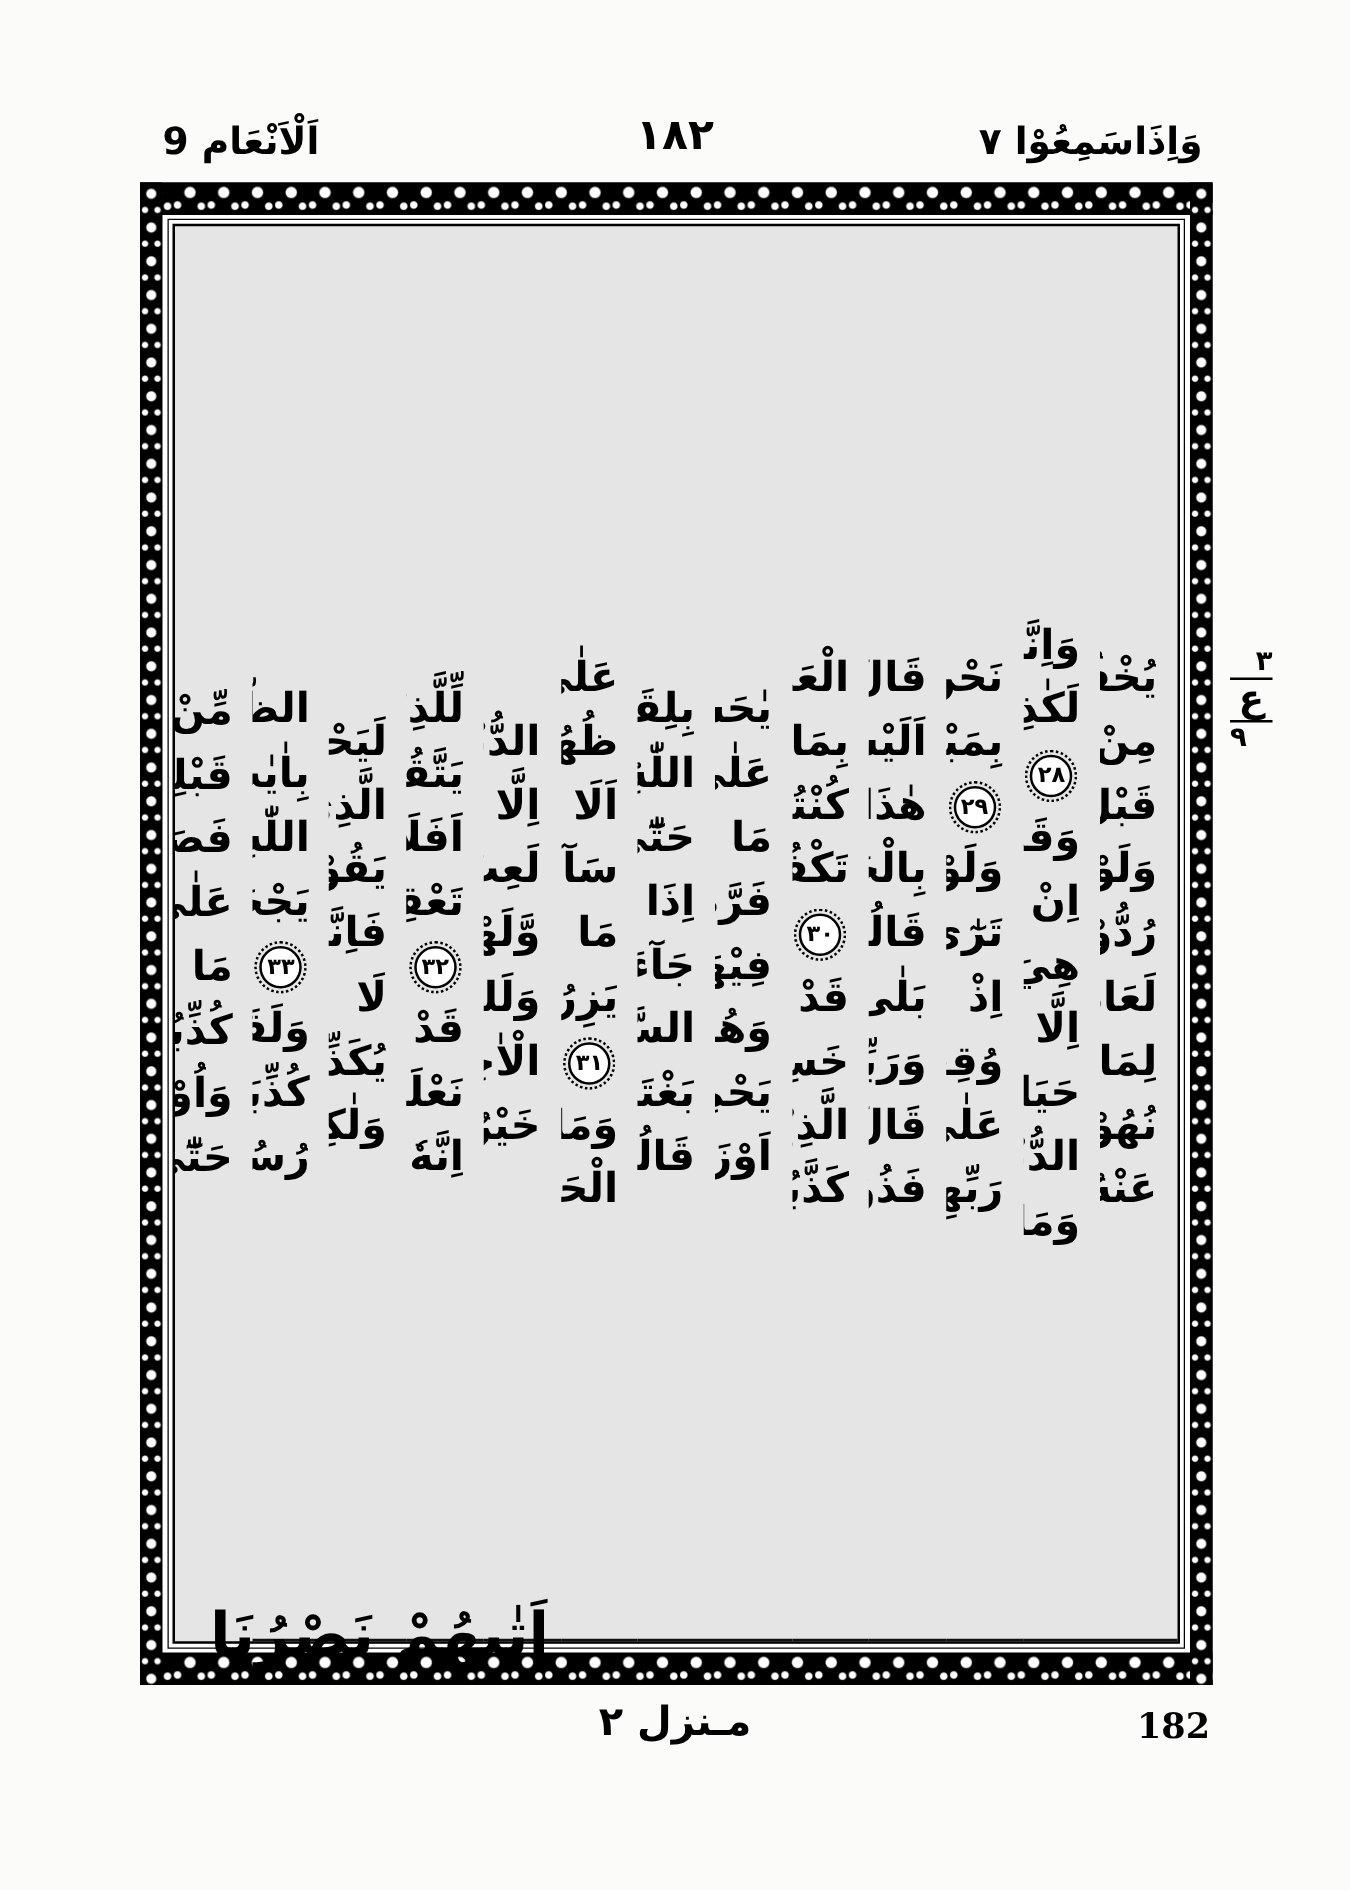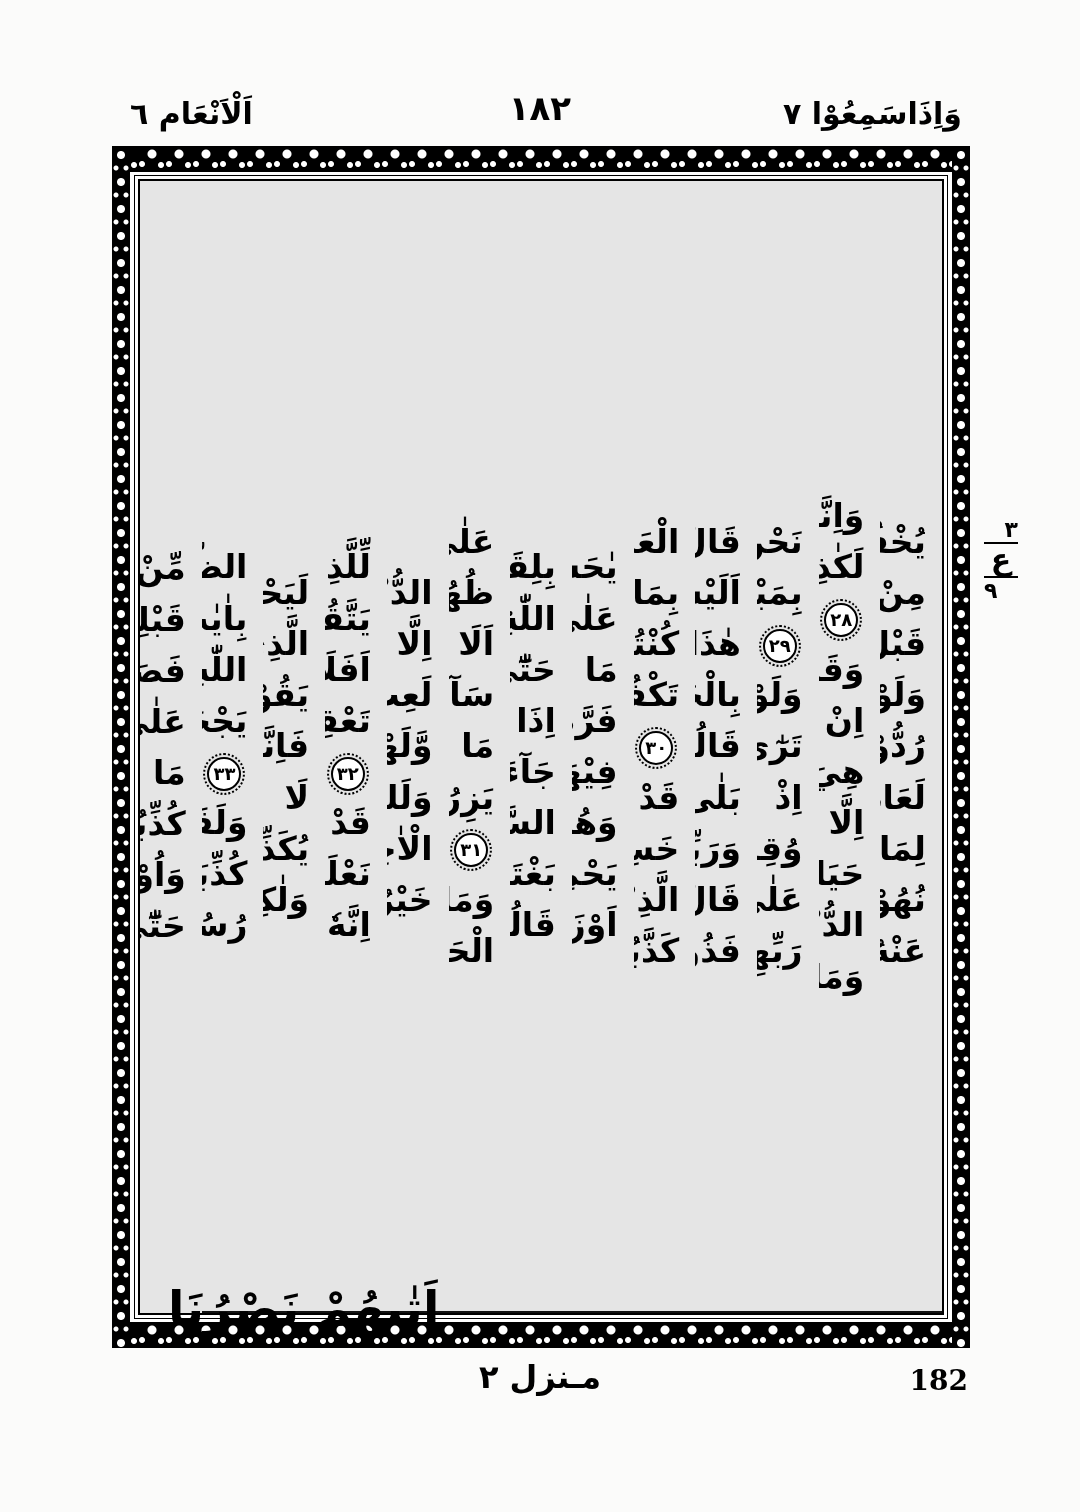--- a/index.html
+++ b/index.html
@@ -97,21 +97,21 @@
   .ftr-catchword{left:168px;top:1280px;font-size:48px;}
   .ftr-manzil{left:50%;transform:translateX(-50%);top:1358px;font-size:32px;}
   .ftr-pageno{left:auto;right:112px;top:1364px;font-size:28px;font-weight:bold;
               font-family:"DejaVu Serif",serif;direction:ltr;}
 </style>
 </head>
 <body>
 
 <div class="page">
 
-  <div class="hdr hdr-surah">اَلْاَنْعَام ٦</div>
+  <div class="hdr hdr-surah">اَلْاَنْعَام 9</div>
   <div class="hdr hdr-pageno">١٨٢</div>
   <div class="hdr hdr-juz">وَاِذَاسَمِعُوْا ٧</div>
 
   <div class="frame">
     <div class="band band-h band-top"></div>
     <div class="band band-h band-bottom"></div>
     <div class="band band-v band-left"></div>
     <div class="band band-v band-right"></div>
     <div class="frame-inner">
       <div class="textbox">

